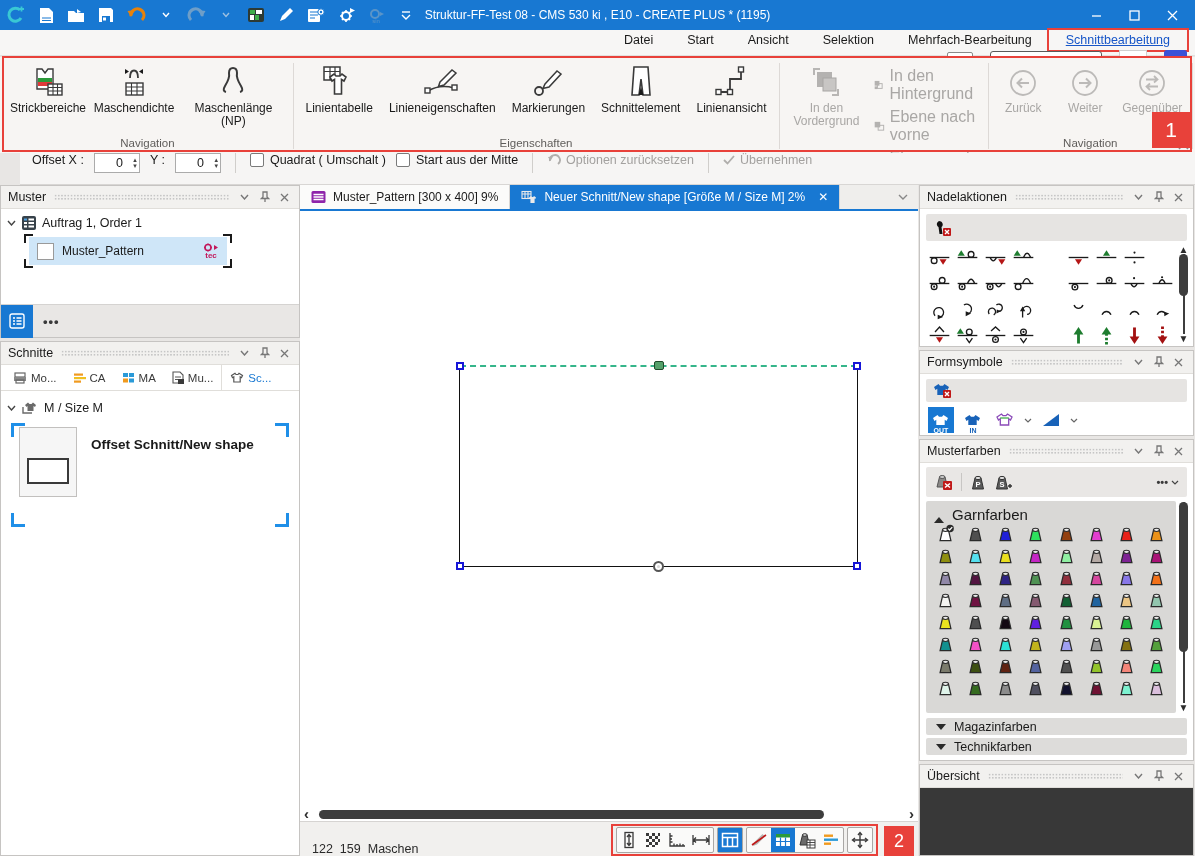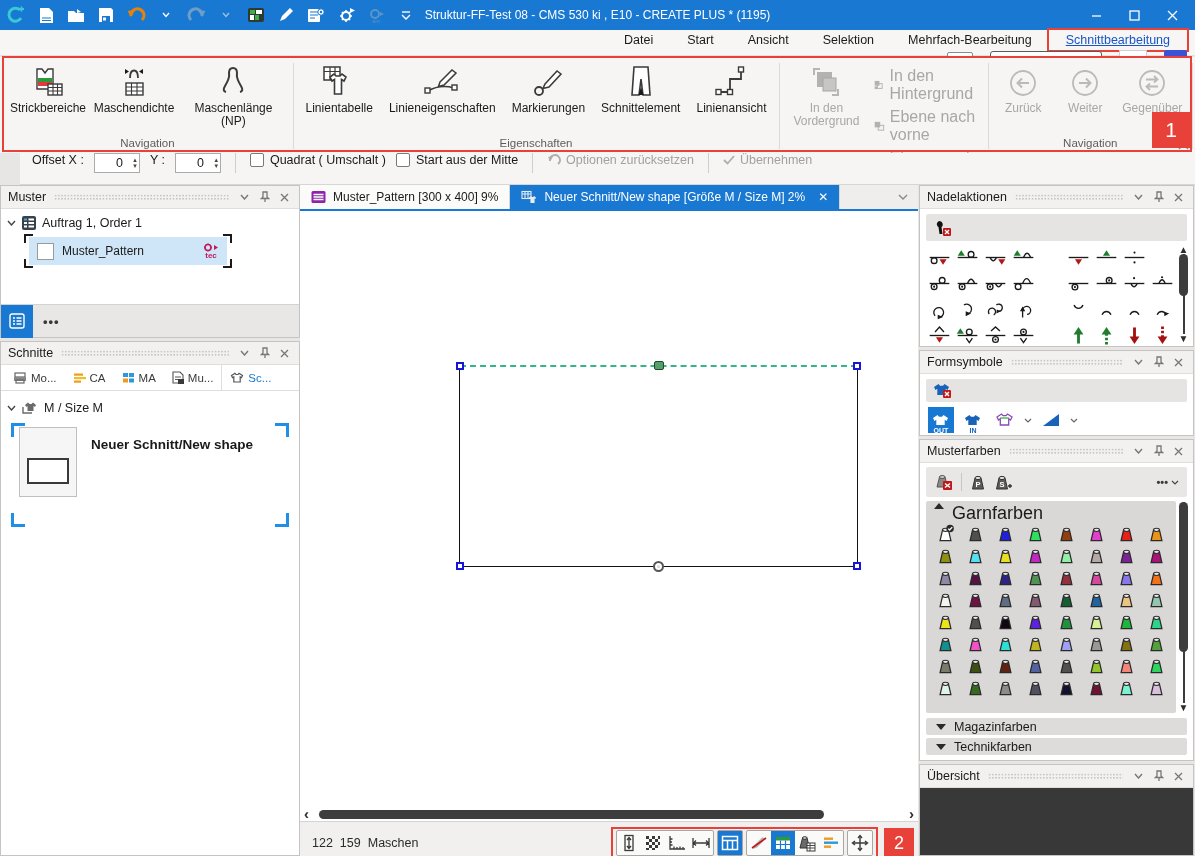--- a/index.html
+++ b/index.html
@@ -109,21 +109,21 @@
   .hnd.tl { left:-4px; top:-4px; } .hnd.tr { right:-4px; top:-4px; }
   .hnd.bl { left:-4px; bottom:-4px; } .hnd.br { right:-4px; bottom:-4px; }
   .hnd-top { position:absolute; left:50%; top:-5px; width:10px; height:9px; margin-left:-5px; background:#55a06a; border:1.5px solid #1f4a2a; border-radius:2px; }
   .hnd-bot { position:absolute; left:50%; bottom:-6px; width:11px; height:11px; margin-left:-6px; border:2px solid #555; border-radius:50%; background:#d8d8d8; box-shadow:inset 0 0 0 2px #fff; }
   #hscroll { height:14px; display:flex; align-items:center; padding:0 2px; background:#fff; }
   .harrow { font-size:15px; font-weight:bold; color:#2d2d2d; line-height:10px; padding:0 2px; }
   #hscroll .track { flex:1; height:9px; position:relative; }
   #hscroll .hthumb { position:absolute; left:8px; top:0; width:505px; height:9px; background:#3d3d3d; border-radius:5px; }
 
   
-  #statusbar { height:35px; background:#f1f0ee; border-top:1px solid #d6d4d2; display:flex; align-items:center; padding:8px 2px 0 12px; gap:6px; font-size:12.5px; }
+  #statusbar { height:35px; background:#f1f0ee; border-top:1px solid #d6d4d2; display:flex; align-items:flex-end; padding:8px 2px 0 12px; gap:6px; font-size:12.5px; }
   #stitch-count { display:flex; gap:7px; color:#2a2a2a; }
   #status-tools-wrap { margin-left:auto; display:flex; align-items:center; gap:3px; border:2px solid #e8413a; padding:1px 3px; }
   .tool-group { display:flex; border:1px solid #a9a7a5; border-radius:2px; background:#fafaf9; }
   .tool-btn { width:24px; height:24px; display:flex; align-items:center; justify-content:center; }
   .tool-btn.active { background:#1878d2; }
   #ann-2 { width:30px; height:30px; background:#e8413a; color:#fff; font-size:18px; display:flex; align-items:center; justify-content:center; margin-right:2px; }
 
   
   #nadel-panel { height:162px; }
   .sel-tool-row { margin:5px 6px 3px 6px; height:27px; background:#e6e4e2; border-radius:2px; display:flex; align-items:center; padding:0 6px; }
@@ -141,21 +141,21 @@
   .ficon { position:relative; width:26px; height:26px; display:flex; align-items:center; justify-content:center; }
   .ficon.sel { background:#1878d2; }
   .ficon .tag { position:absolute; bottom:-1px; left:0; right:0; text-align:center; font-size:7px; font-weight:bold; }
 
   #musterfarben-panel { height:322px; }
   #mf-toolbar { margin:4px 6px; height:30px; background:#e9e7e5; border-radius:2px; display:flex; align-items:center; gap:8px; padding:0 8px; }
   #mf-toolbar .tsep { width:1px; height:18px; background:#c8c6c4; }
   #mf-overflow { margin-left:auto; color:#3a3a3a; font-weight:bold; font-size:11px; display:flex; align-items:center; gap:3px; }
   #mf-body { flex:1; display:flex; min-height:0; padding:0 2px 2px 6px; }
   #garn-section { flex:1; background:#d9d8d6; border-radius:2px; padding:2px 4px; }
-  .sect-head { display:flex; align-items:flex-start; gap:8px; height:20px; font-size:18px; padding:0 4px; }
+  .sect-head { display:flex; align-items:flex-end; gap:8px; height:20px; font-size:15px; padding:0 4px; }
   .tri-up { width:0; height:0; border-left:5px solid transparent; border-right:5px solid transparent; border-bottom:6px solid #2a2a2a; }
   .tri-dn { width:0; height:0; border-left:5px solid transparent; border-right:5px solid transparent; border-top:6px solid #2a2a2a; }
   #garn-grid { display:grid; grid-template-columns:repeat(8,1fr); }
   #garn-grid .gcell { height:22px; display:flex; align-items:center; justify-content:center; }
   .collapsed-bar { margin:3px 6px 0 6px; height:17px; background:#dddcda; border-radius:2px; display:flex; align-items:center; gap:8px; padding:0 10px; font-size:12.5px; flex-shrink:0; }
 
   #uebersicht-panel { flex:1; }
   #uebersicht-content { flex:1; background:#383838; margin:0; }
 </style>
 </head>
@@ -670,21 +670,21 @@
         <span>M / Size M</span>
       </div>
       <div id="shape-item-row">
         <span class="bk2 tl"></span>
           <span class="bk2 tr"></span>
           <span class="bk2 bl"></span>
           <span class="bk2 br"></span>
         <span id="shape-thumb">
             <span class="inner-rect"></span>
           </span>
-        <span id="shape-item-label">Neuer Schnitt/New shape</span>
+        <span id="shape-item-label">Offset Schnitt/New shape</span>
       </div>
     </div>
   </div>
 
   <div id="center-col">
     <div id="canvas-tabbar">
         <span class="ctab">
           <span>
             <svg width="15" height="14" viewBox="0 0 15 14">
               <rect x="0.5" y="1" width="14" height="12" rx="1.5" fill="#8e24aa"></rect>

